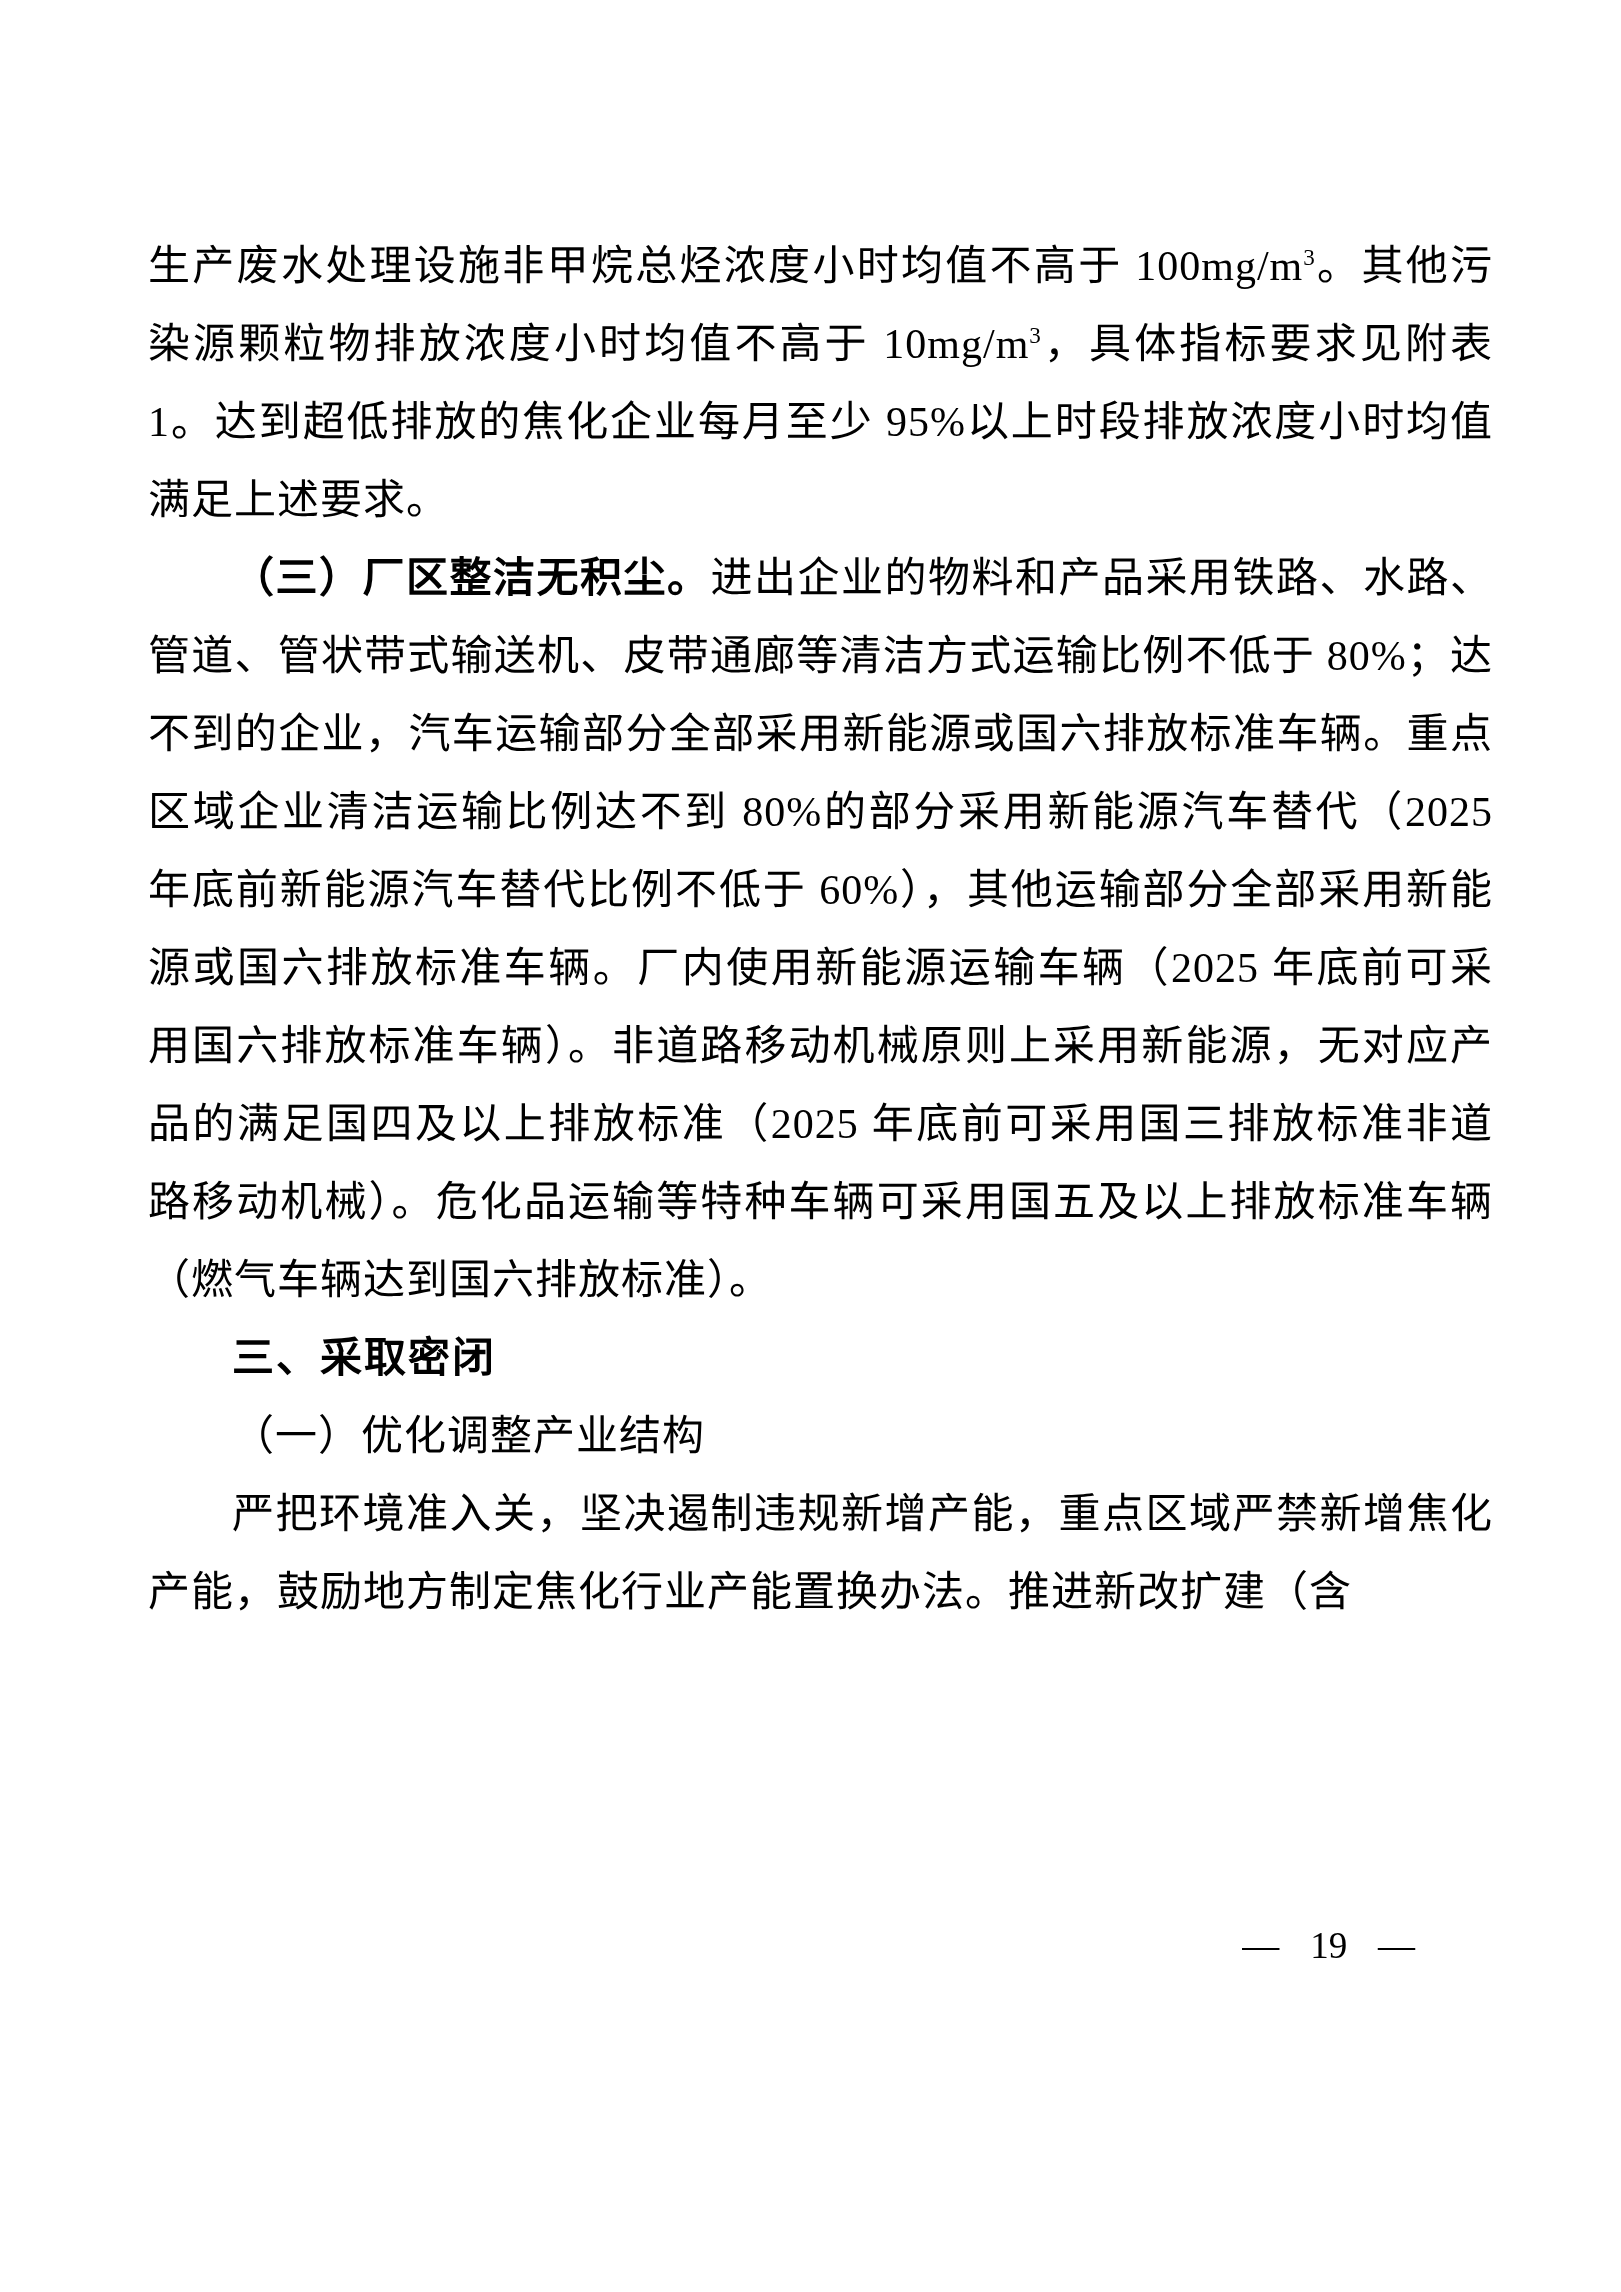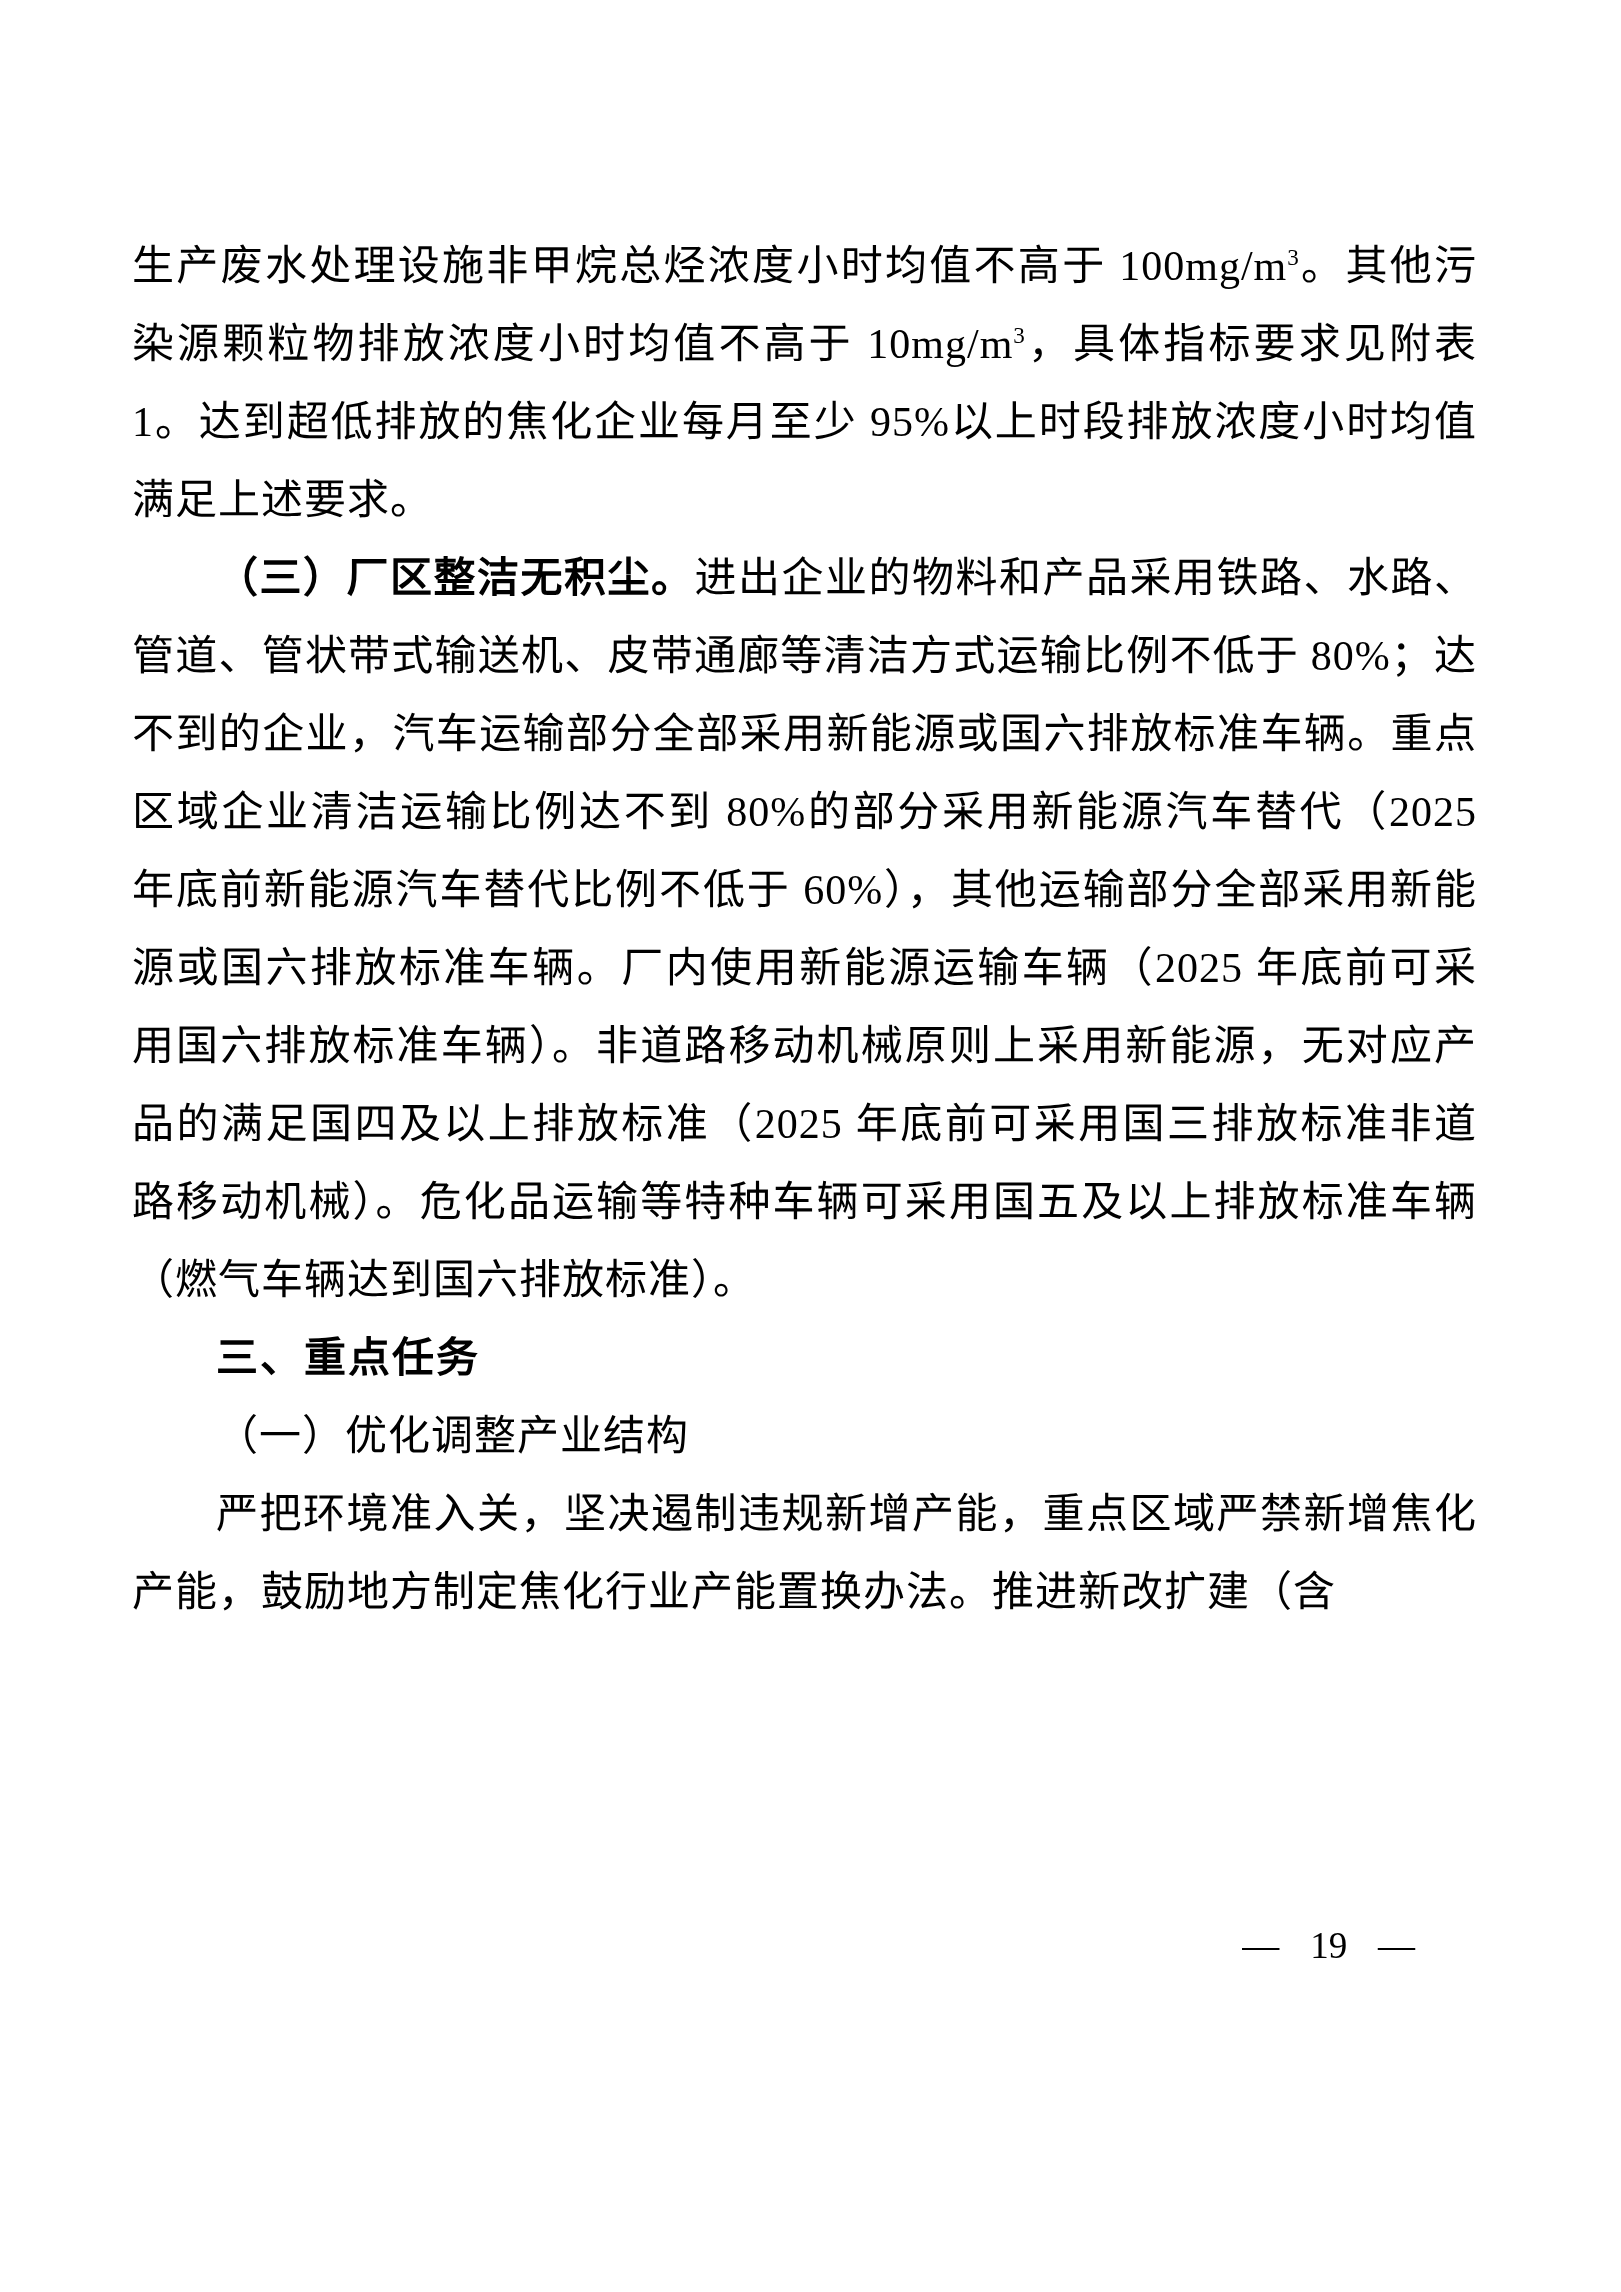--- a/index.html
+++ b/index.html
@@ -11,21 +11,21 @@
     position: relative;
     width: 1621px;
     height: 2293px;
     background: #ffffff;
     overflow: hidden;
     font-family: "Liberation Serif", serif;
     color: #000000;
   }
   .text-area {
     position: absolute;
-    left: 132px;
+    left: 148px;
     top: 227px;
     width: 1345px;
     font-size: 42px;
     line-height: 78px;
     text-align: justify;
     text-justify: inter-ideograph;
     letter-spacing: 1px;
   }
   .para {
     margin: 0;
@@ -69,21 +69,21 @@
 
 <div class="page">
 
   <div class="text-area">
 
     <p class="para no-indent"><span>生产废水处理设施非甲烷总烃浓度小时均值不高于 100mg/m</span><sup class="unit-sup">3</sup><span>。其他污染源颗粒物排放浓度小时均值不高于 10mg/m</span><sup class="unit-sup">3</sup><span>，具体指标要求见附表 1。达到超低排放的焦化企业每月至少 95%以上时段排放浓度小时均值满足上述要求。</span></p>
 
 
     <p class="para"><span class="lead-bold">（三）厂区整洁无积尘。</span><span>进出企业的物料和产品采用铁路、水路、管道、管状带式输送机、皮带通廊等清洁方式运输比例不低于 80%；达不到的企业，汽车运输部分全部采用新能源或国六排放标准车辆。重点区域企业清洁运输比例达不到 80%的部分采用新能源汽车替代（2025 年底前新能源汽车替代比例不低于 60%），其他运输部分全部采用新能源或国六排放标准车辆。厂内使用新能源运输车辆（2025 年底前可采用国六排放标准车辆）。非道路移动机械原则上采用新能源，无对应产品的满足国四及以上排放标准（2025 年底前可采用国三排放标准非道路移动机械）。危化品运输等特种车辆可采用国五及以上排放标准车辆（燃气车辆达到国六排放标准）。</span></p>
 
-    <p class="heading-section">三、重点任务</p>
+    <p class="heading-section">三、采取密闭</p>
 
     <p class="heading-sub">（一）优化调整产业结构</p>
 
     <p class="para">严把环境准入关，坚决遏制违规新增产能，重点区域严禁新增焦化产能，鼓励地方制定焦化行业产能置换办法。推进新改扩建（含</p>
 
   </div>
 
   <div class="page-number">— 19 —</div>
 
 </div>

